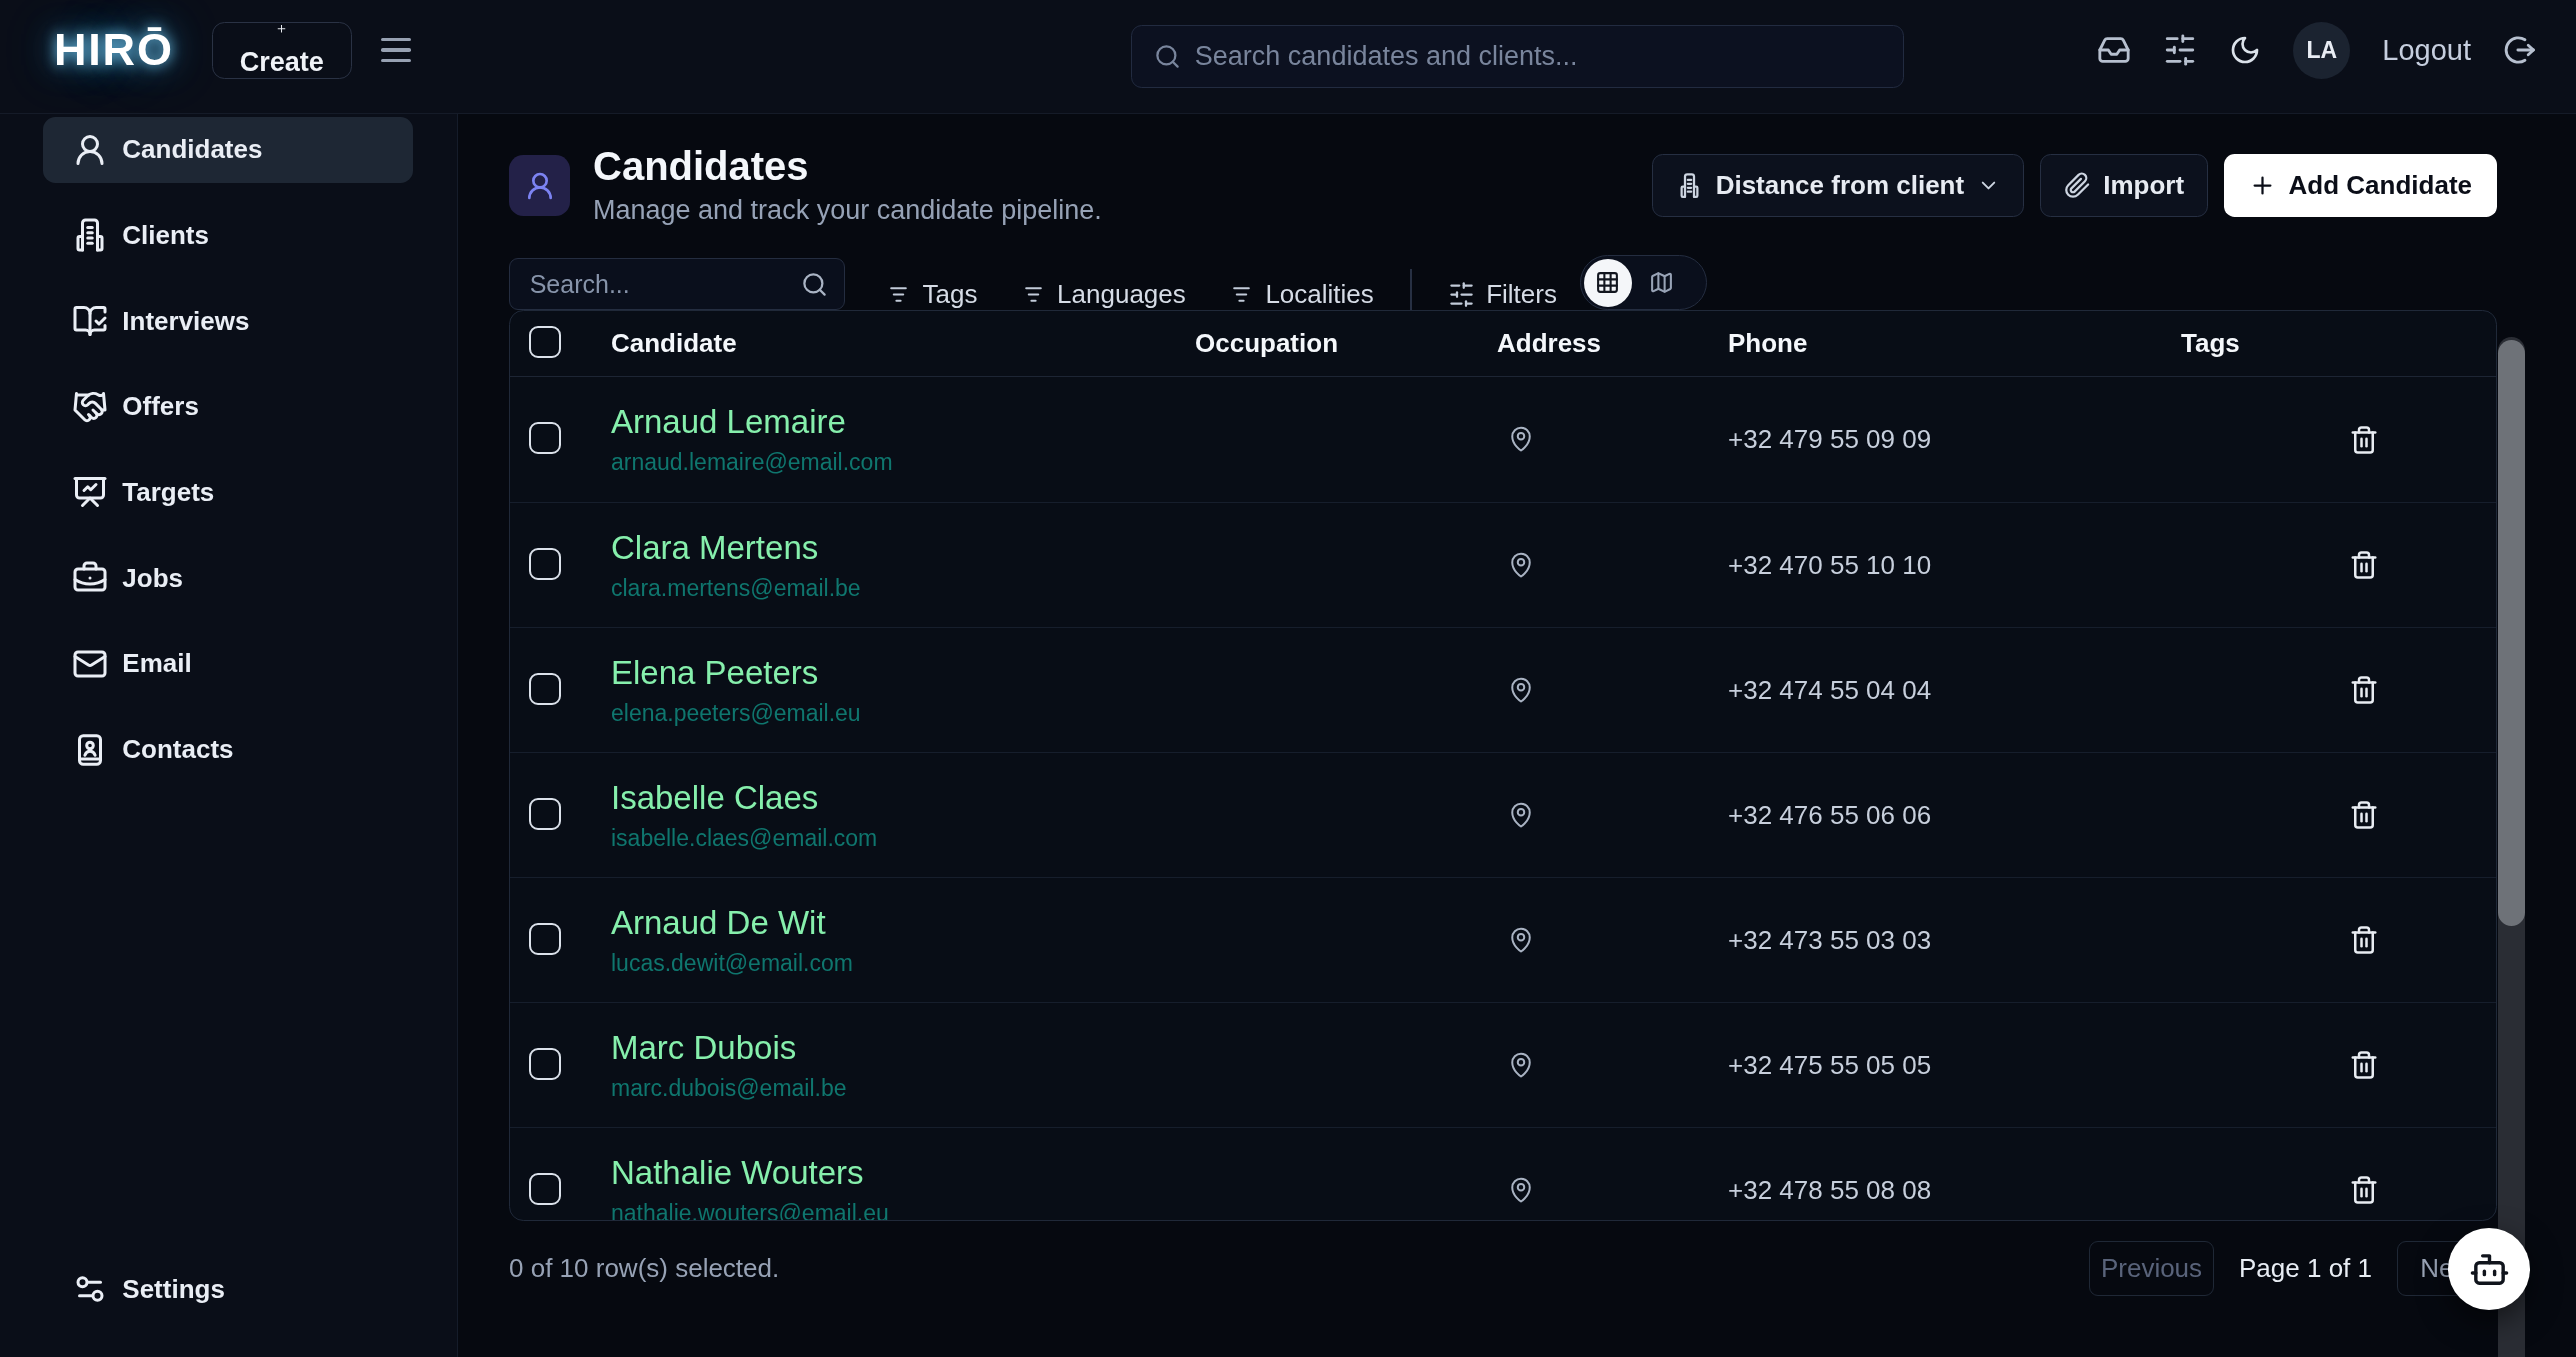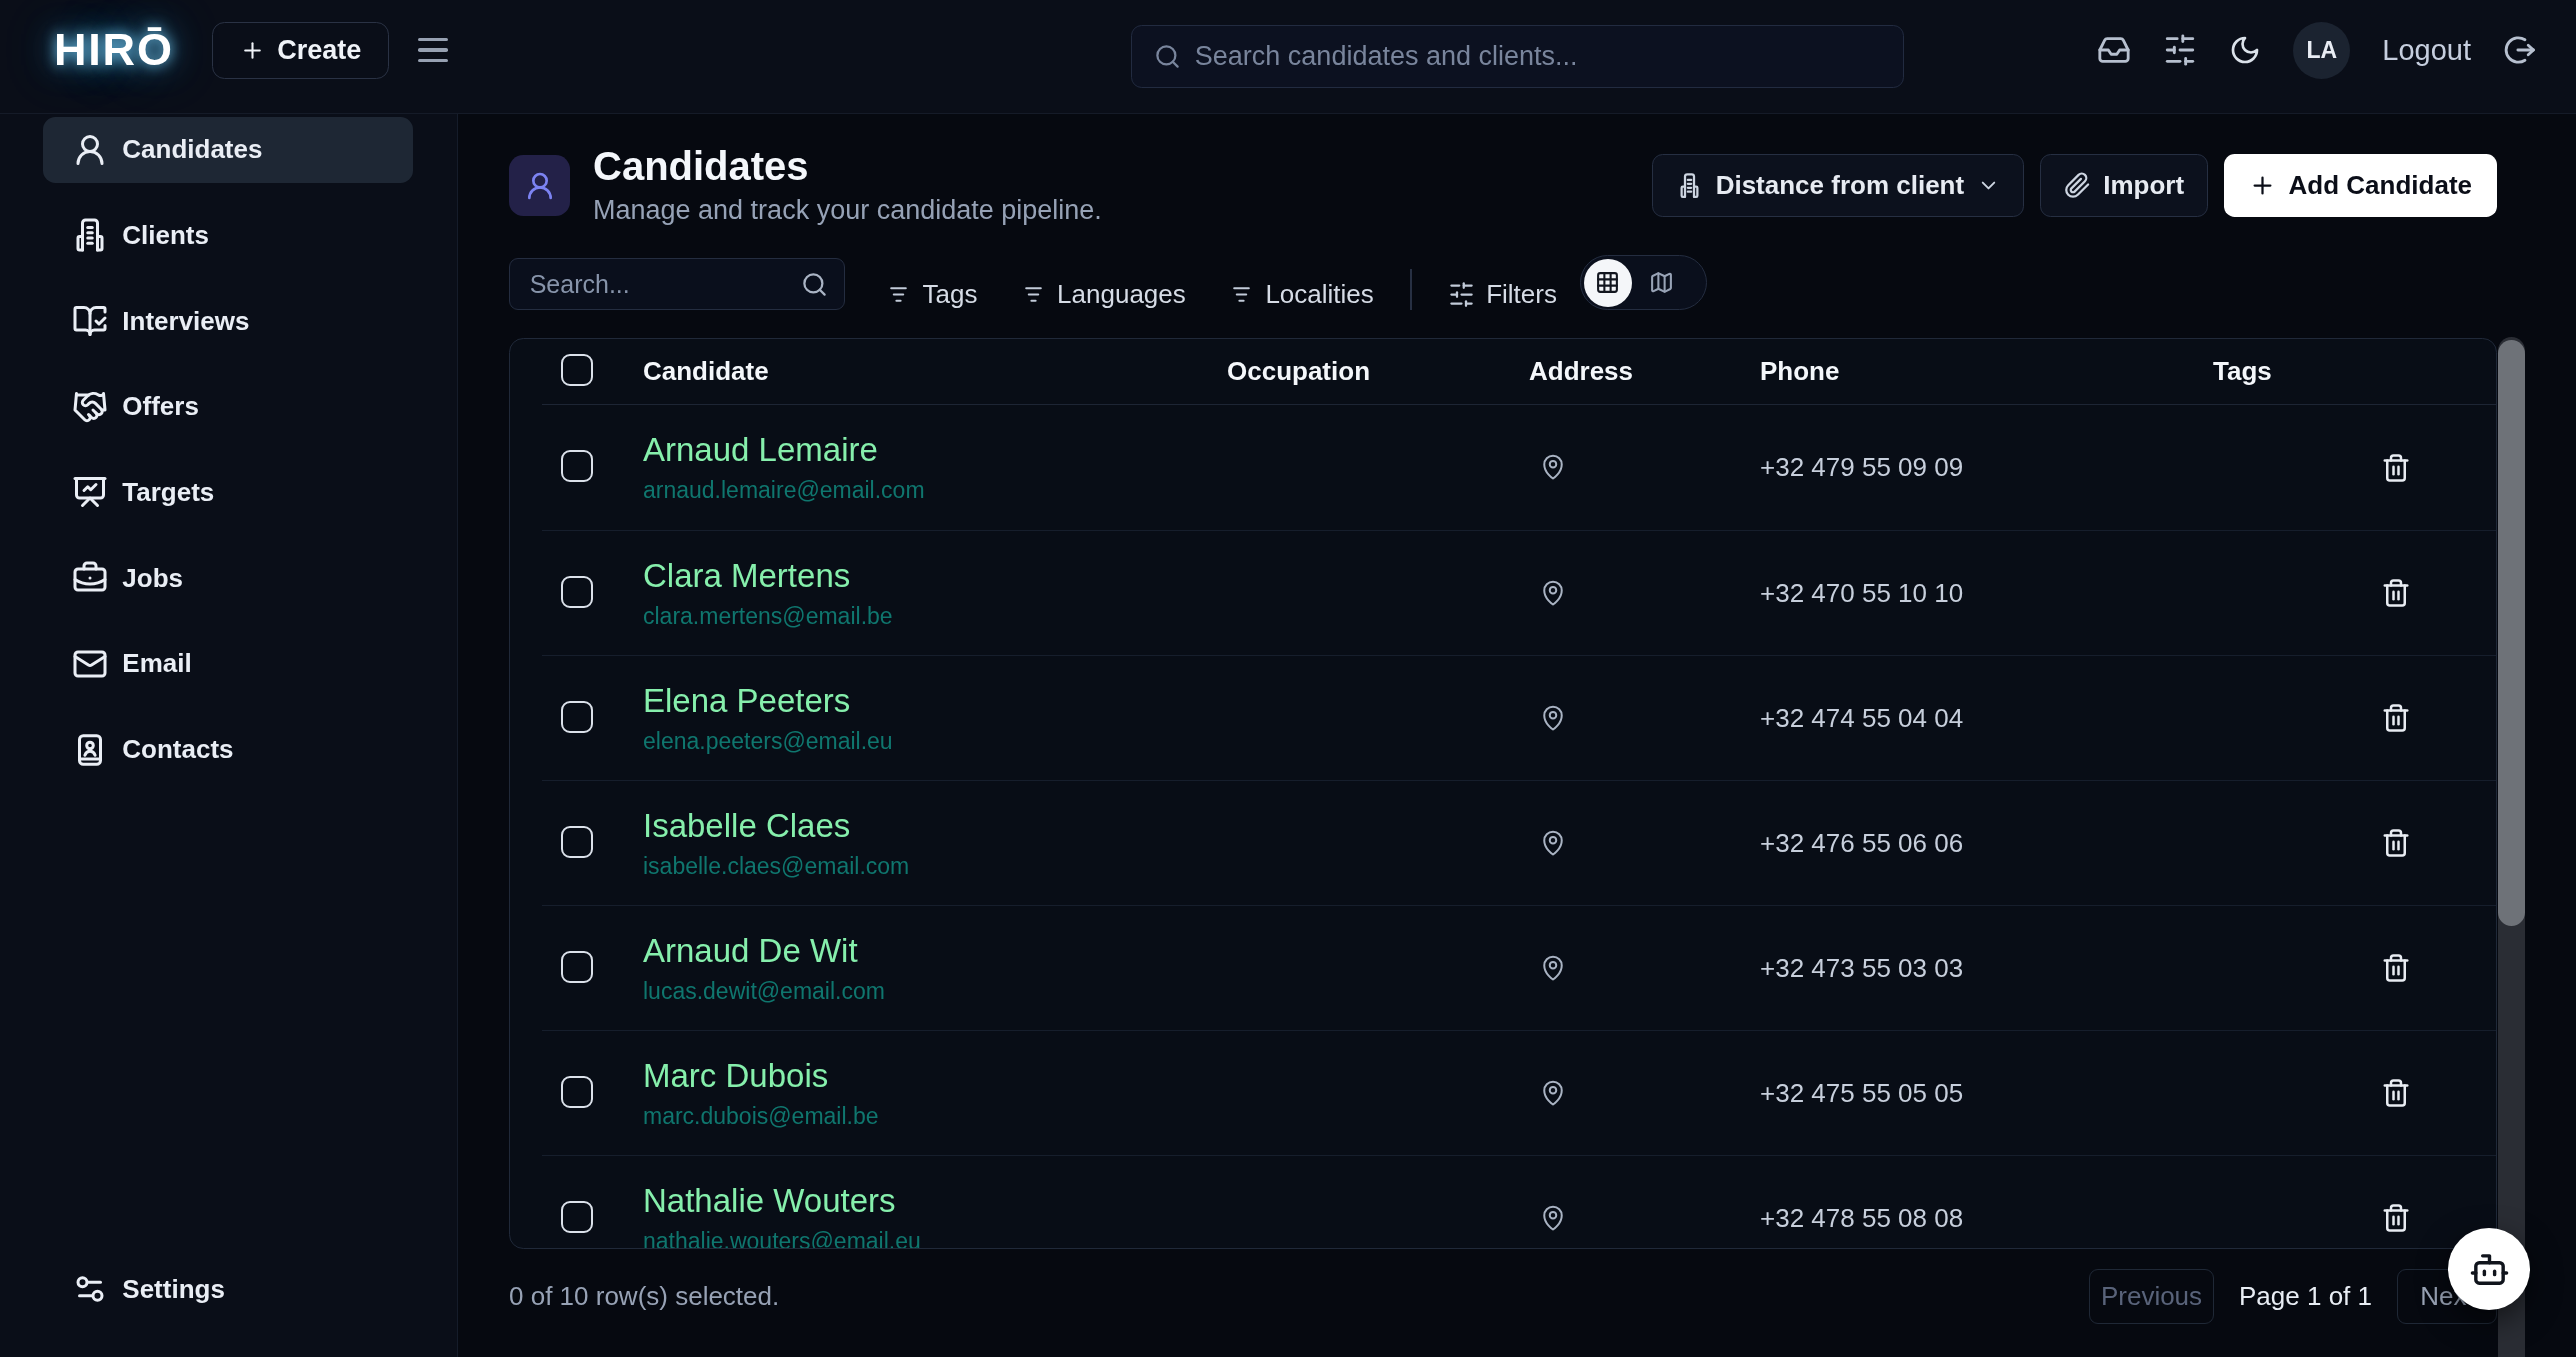--- a/index.html
+++ b/index.html
@@ -13,21 +13,21 @@
     grid-template-rows:114px 1244px; grid-template-columns:458px 2118px;
     background:#060910; position:relative; }
 
   
   .topbar { grid-column:1 / 3; background:#0a0e18; border-bottom:0.9px solid #151b28;
     display:flex; align-items:center; padding:0 39px 13px 54px; position:relative; }
   .logo { font-size:45px; font-weight:800; letter-spacing:1.8px; color:#ffffff;
     text-shadow:0 0 12.5px rgba(125,211,252,.95), 0 0 30px rgba(56,189,248,.55), 0 0 54px rgba(56,189,248,.35); }
   .btn-create { margin-left:38px; height:57px; padding:0 27px; display:flex; align-items:center; gap:12.5px;
     background:transparent; border:1.8px solid #2a3244; border-radius:12.5px; color:#f0f3f8;
-    font-size:27px; font-weight:600; cursor:pointer; }
+    font-size:27px; font-weight:600; cursor:pointer;flex-direction:column; }
   .hamburger { margin-left:29px; width:36px; height:36px; display:flex; flex-direction:column;
     justify-content:center; gap:7.2px; cursor:pointer; background:none; border:none; }
   .hamburger span { display:block; width:30px; height:3.1px; background:#97a1b2; border-radius:1.8px; }
   .top-search { position:absolute; left:1131px; top:25px; width:773px; height:63px;
     background:#0c1120; border:1.8px solid #222b40; border-radius:10.7px;
     display:flex; align-items:center; padding:0 21.5px; gap:14.3px; }
   .top-search input { flex:1; background:transparent; border:none; outline:none;
     color:#c9d2e0; font-size:27px; font-family:inherit; }
   .top-search input::placeholder { color:#79859c; }
   .top-right { margin-left:auto; display:flex; align-items:center; gap:32px; }
@@ -78,22 +78,22 @@
   .g1 { margin-left:41px; } .g2 { margin-left:43px; } .g3 { margin-left:43px; }
   .vdivider { width:1.8px; height:41px; background:#273043; margin:0 36px; }
   .view-toggle { margin-left:23px; width:127px; height:55px; border:1.8px solid #242d40; border-radius:28px;
     background:#0a0f1c; display:flex; align-items:center; padding:2.7px; }
   .vt-btn { width:48px; height:48px; border-radius:50%; border:none; background:transparent;
     display:flex; align-items:center; justify-content:center; cursor:pointer; color:#98a3b6; }
   .vt-btn.active { background:#f4f6f9; color:#12161f; }
   .vt-map { margin-left:5.4px; }
 
   
-  .table-card { margin-top:28px; height:911px; background:#080d16; border:1.8px solid #202939;
-    border-radius:14.3px; overflow:hidden; position:relative;padding-left:32px; }
+  .table-card { height:911px; background:#080d16; border:1.8px solid #202939;
+    border-radius:14.3px; overflow:hidden; position:relative; }
   .tgrid { display:grid; grid-template-columns:101px 584px 302px 231px 453px 163px 1fr; align-items:center; }
   .thead { height:66px; border-bottom:1.8px solid #1d2534; }
   .th { font-size:26px; font-weight:600; color:#f4f7fb; }
   .trow { height:125px; border-top:1.8px solid #161e2c; cursor:pointer; }
   .trow:first-child { border-top:none; }
   .checkbox { width:32px; height:32px; border:2.7px solid #dbe1ea; border-radius:9px;
     margin-left:19px; display:inline-block; cursor:pointer; background:transparent; }
   .nm { font-size:33px; font-weight:400; color:#86efac; }
   .em { font-size:23px; color:#0f766e; margin-top:8px; }
   .cell-addr { padding-left:9px; color:#a9b3c3; }

